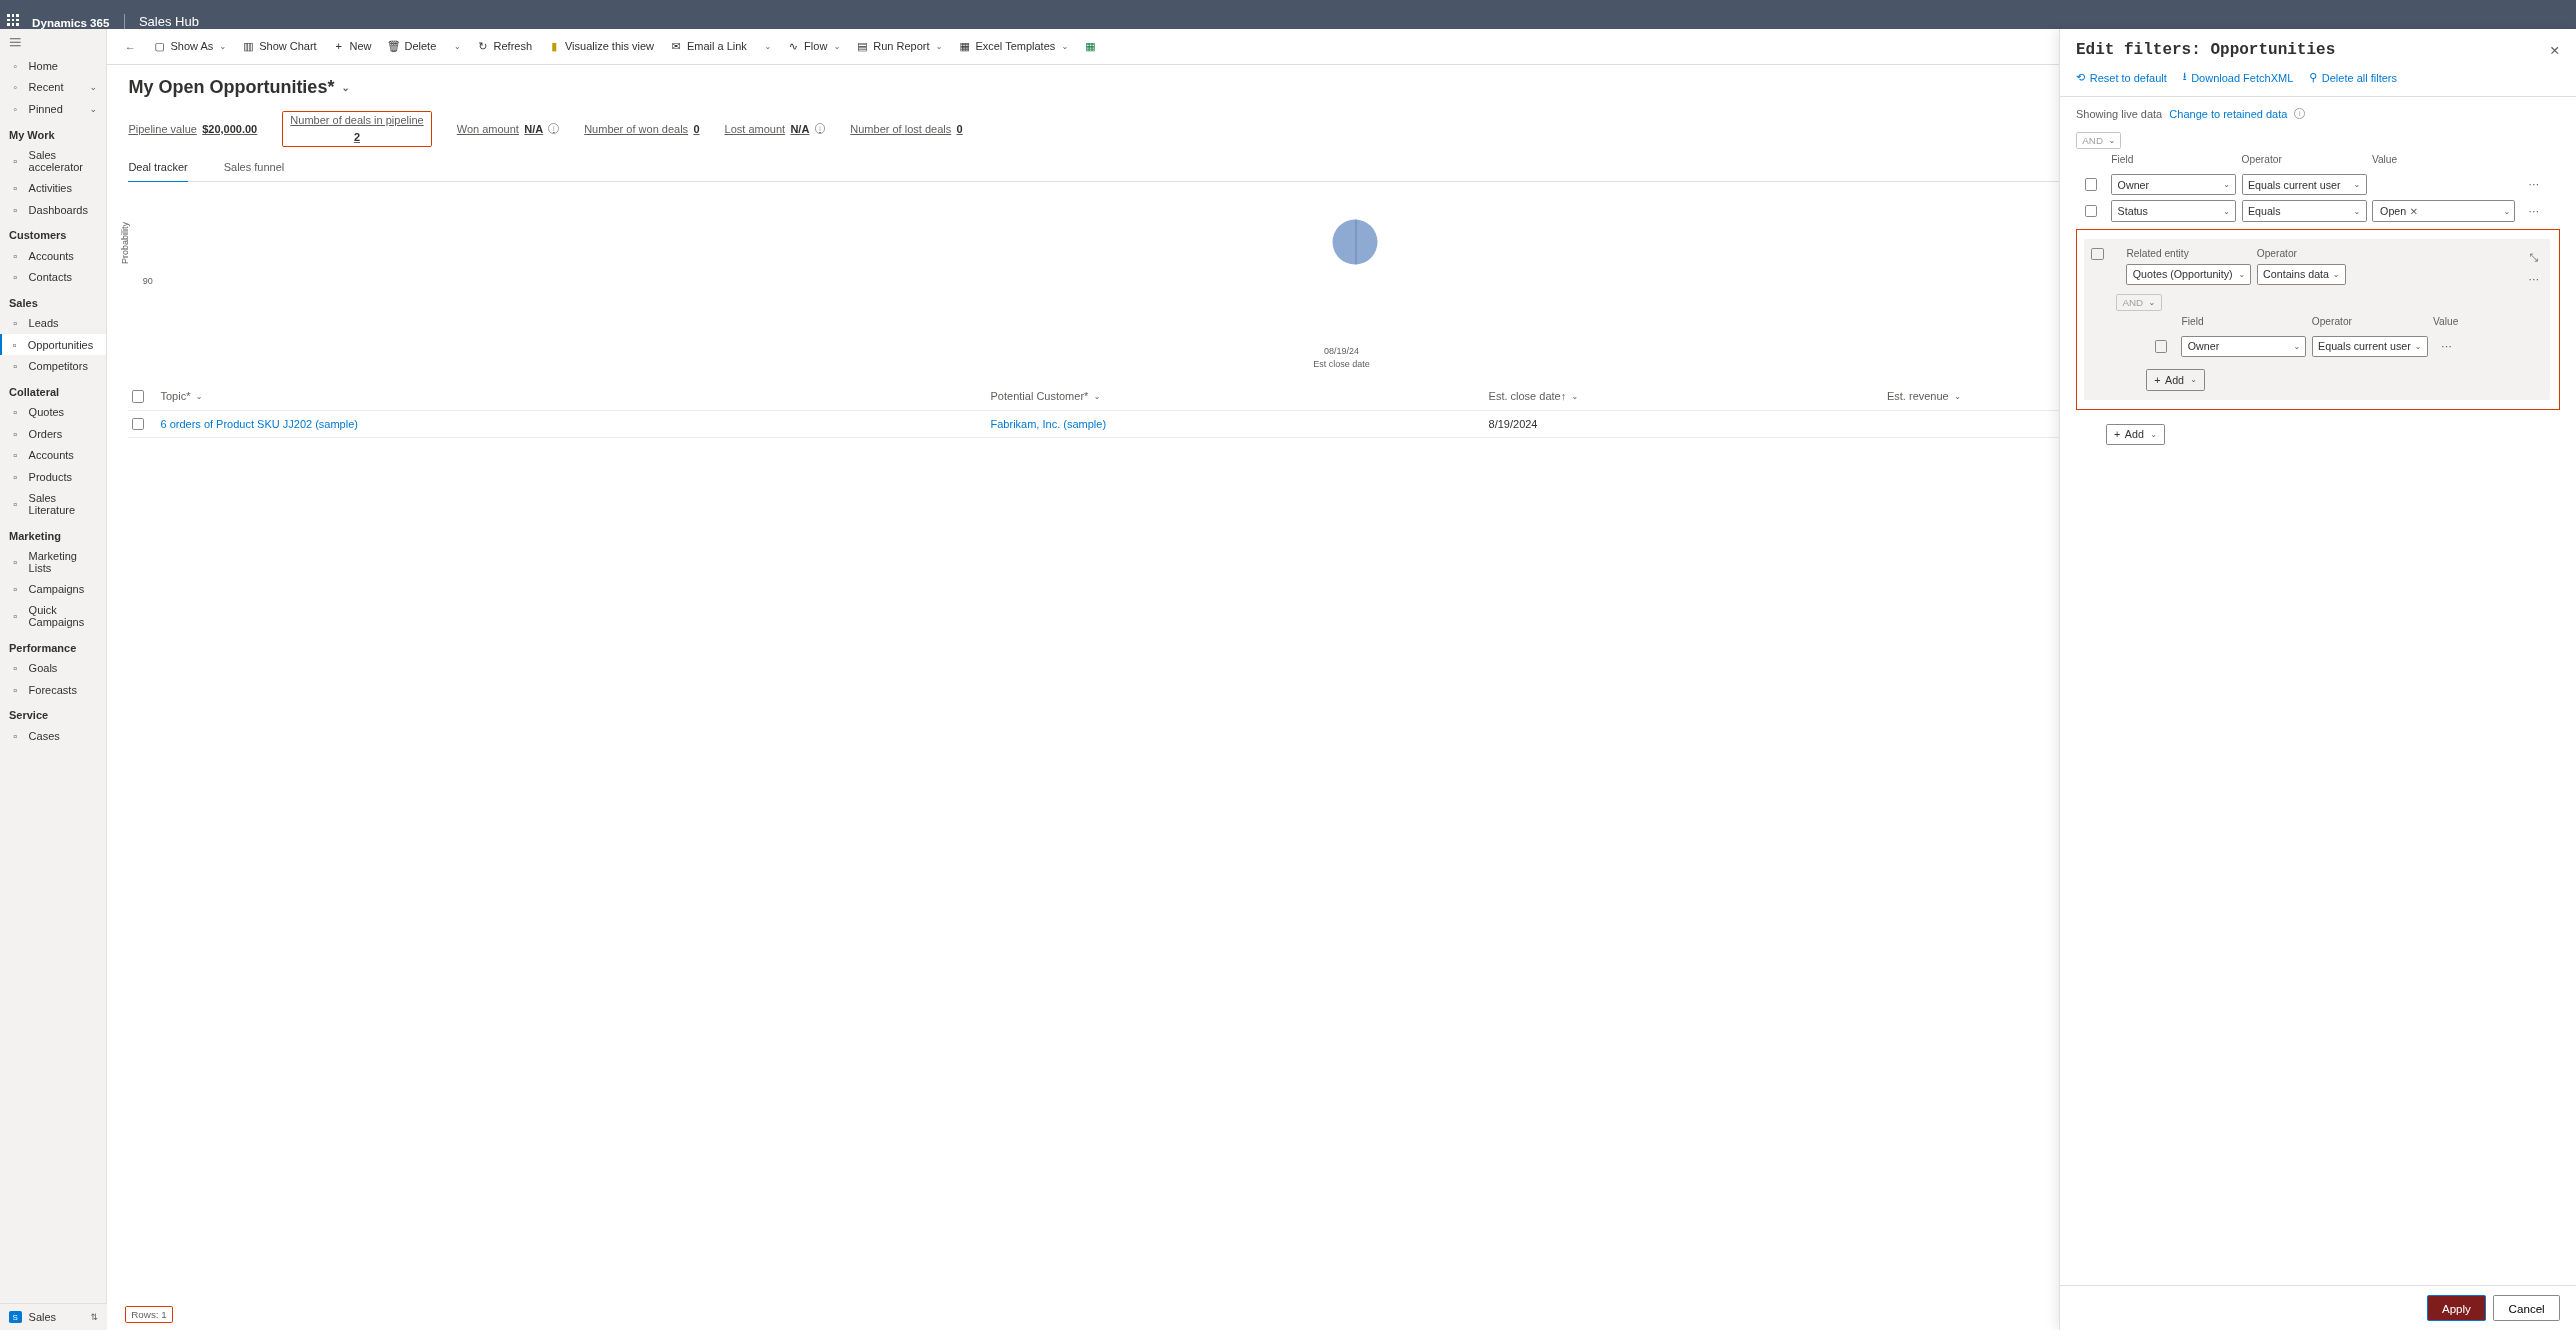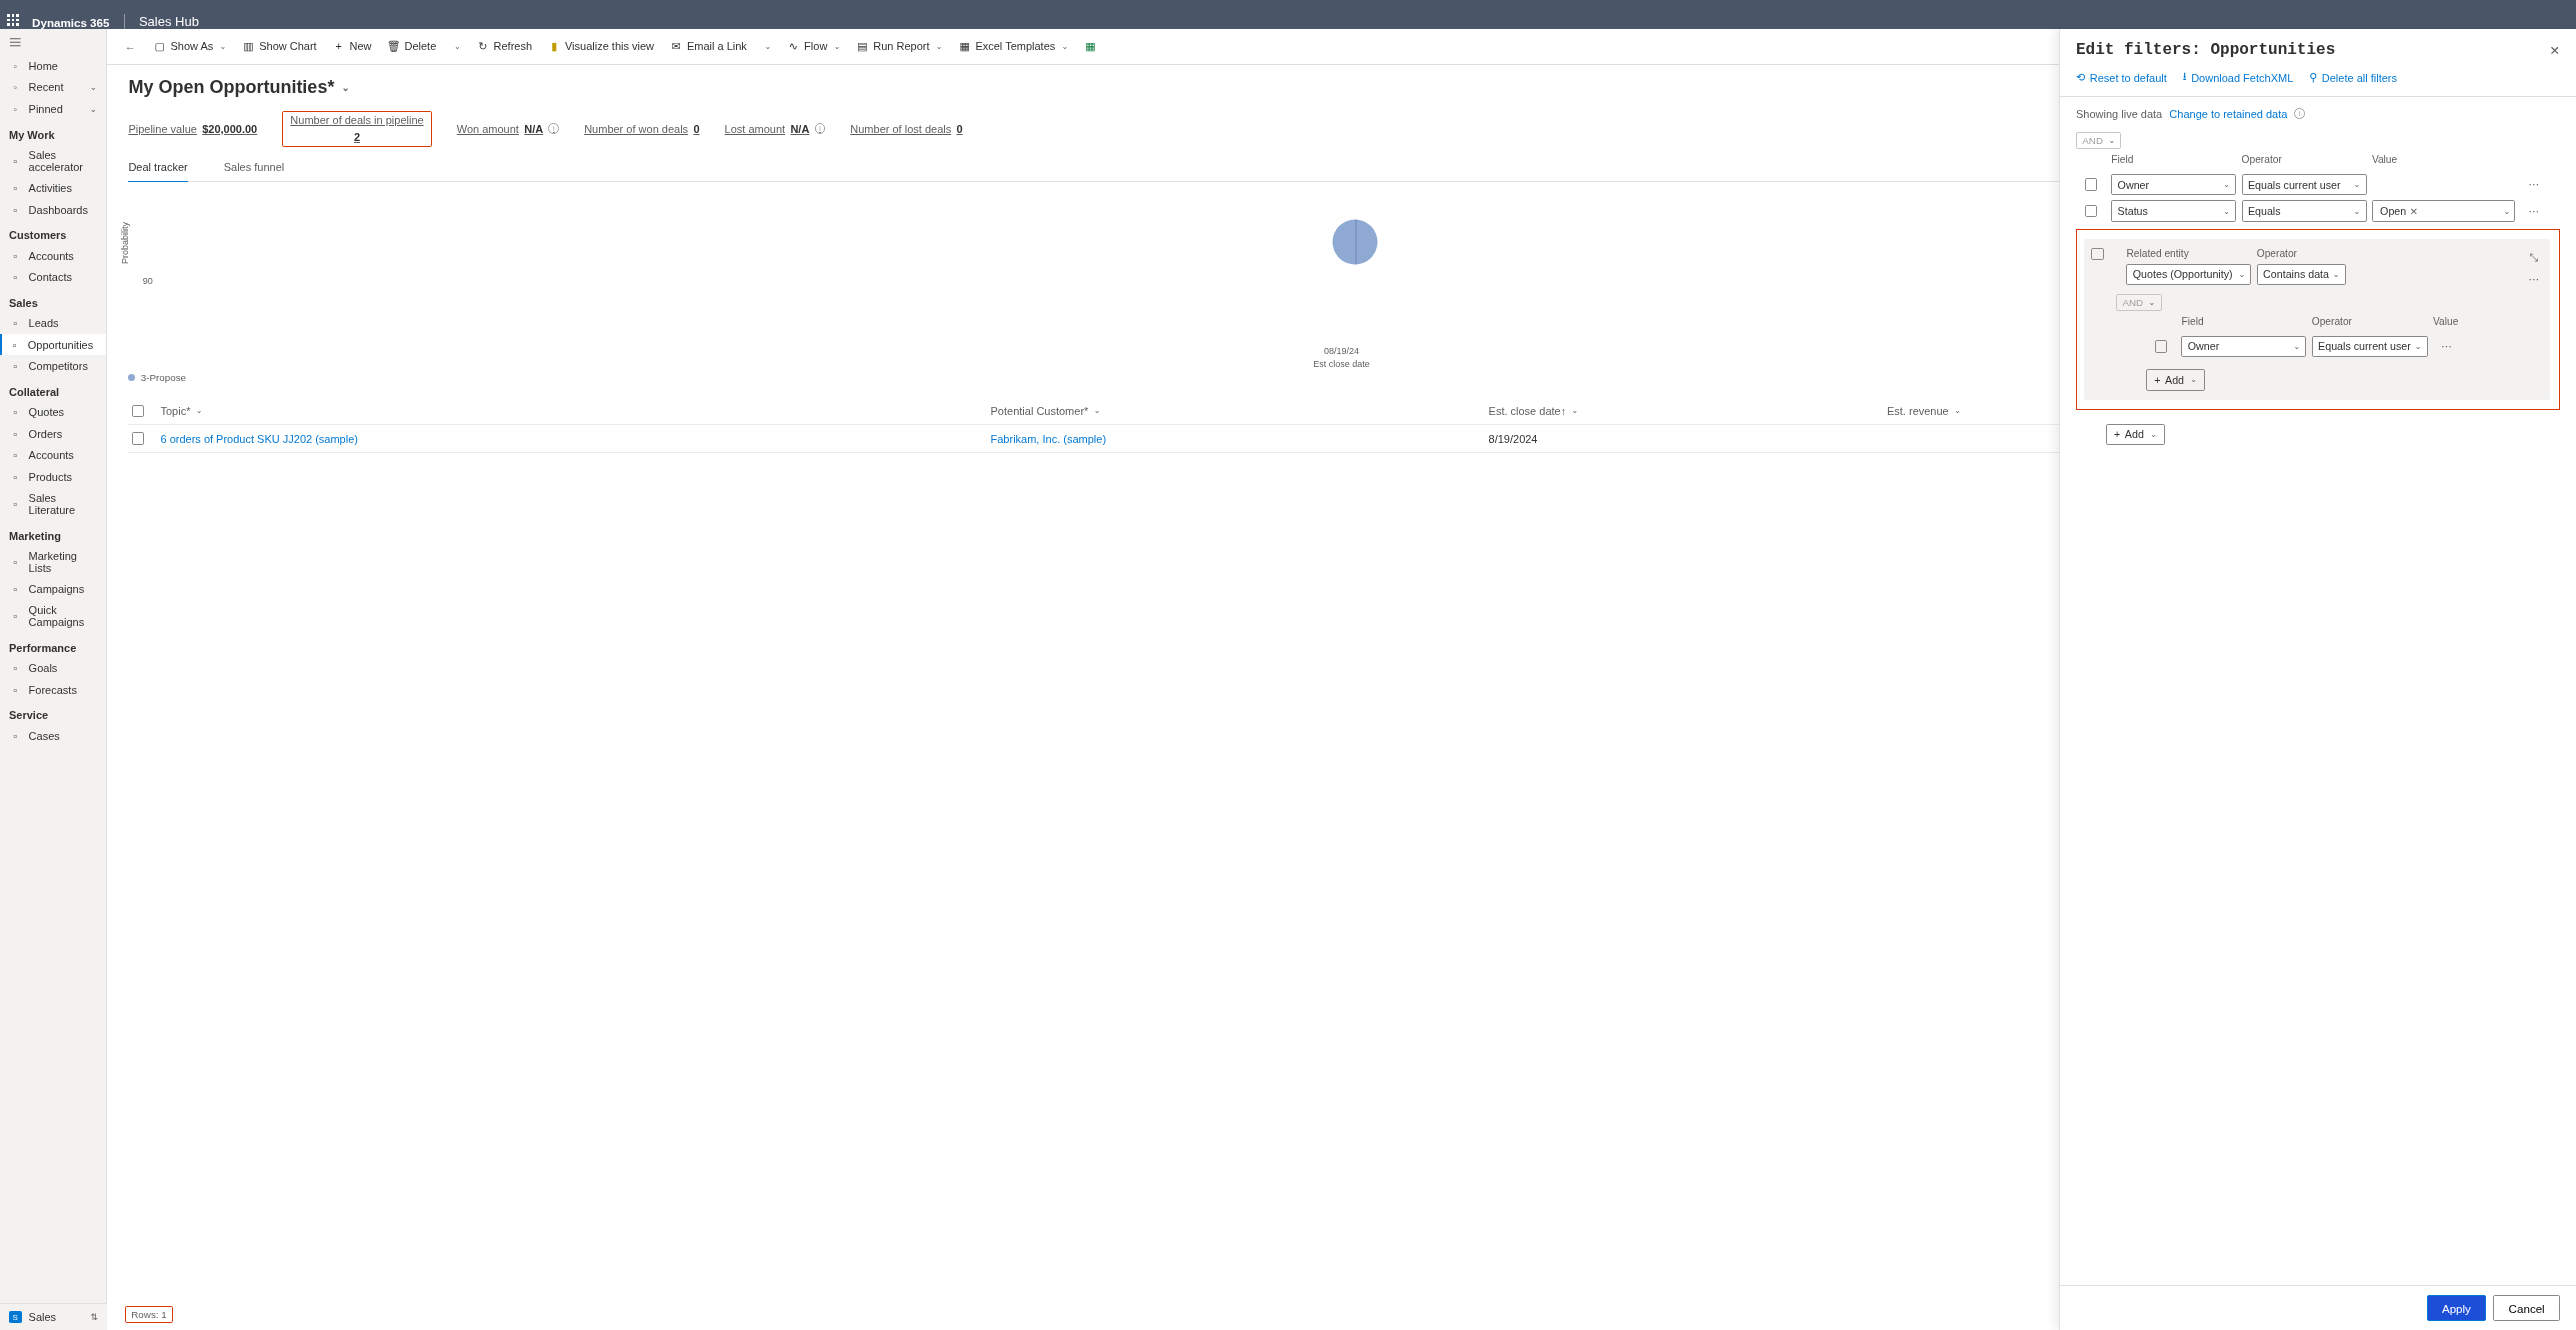--- a/index.html
+++ b/index.html
@@ -102,21 +102,21 @@
 .related-row { display:grid; grid-template-columns: 30px 125px 89px; gap:5.3px; align-items:center; }
 .related-tools { display:flex; flex-direction:column; gap:9px; align-items:center; color:#605e5c; padding-top:3.6px; }
 
 .nested-block { margin: 9px 0 0 25px; }
 .nested-block .andor { }
 .add-btn { display:inline-flex; align-items:center; gap:4.5px; border:0.9px solid #8a8886; padding:3.6px 7.1px; border-radius:1.8px; cursor:pointer; font-size:10.7px; margin-top:7.1px; }
 .add-outer { margin-left: 30px; }
 
 .panel-footer { border-top:0.9px solid #e1dfdd; padding:9px 16px; display:flex; justify-content:flex-end; gap:7.1px; }
 .btn { padding: 5.3px 14.3px; border:0.9px solid #8a8886; background:#fff; border-radius:1.8px; cursor:pointer; font-size:11.6px; }
-.btn.primary { background:#1d4ed8; border-color:#0078d4; color:#fff; }
+.btn.primary { background:#7f1d1d; border-color:#0078d4; color:#fff; }
 
 svg { display:block; }
 </style>
 </head>
 <body>
 
 <div class="app-bar">
   <div class="waffle">
       <span></span>
       <span></span>
@@ -345,24 +345,20 @@
         </div>
 
       <div class="chart-area">
         <div class="chart-y-label">Probability</div>
         <div class="chart-y-tick">90</div>
         <div class="chart-body">
           <div class="bubble"></div>
         </div>
         <div class="chart-x-tick">08/19/24</div>
         <div class="chart-x-label">Est close date</div>
-      </div>
-      <div class="legend">
-        <span class="dot"></span>
-        <span>3-Propose</span>
       </div>
 
       <div class="grid">
         <div class="grid-header">
             <div class="cb">
               <div class="checkbox"></div>
             </div>
             <div class="col">
               <span>Topic*</span>
               <span class="chev">⌄</span>

